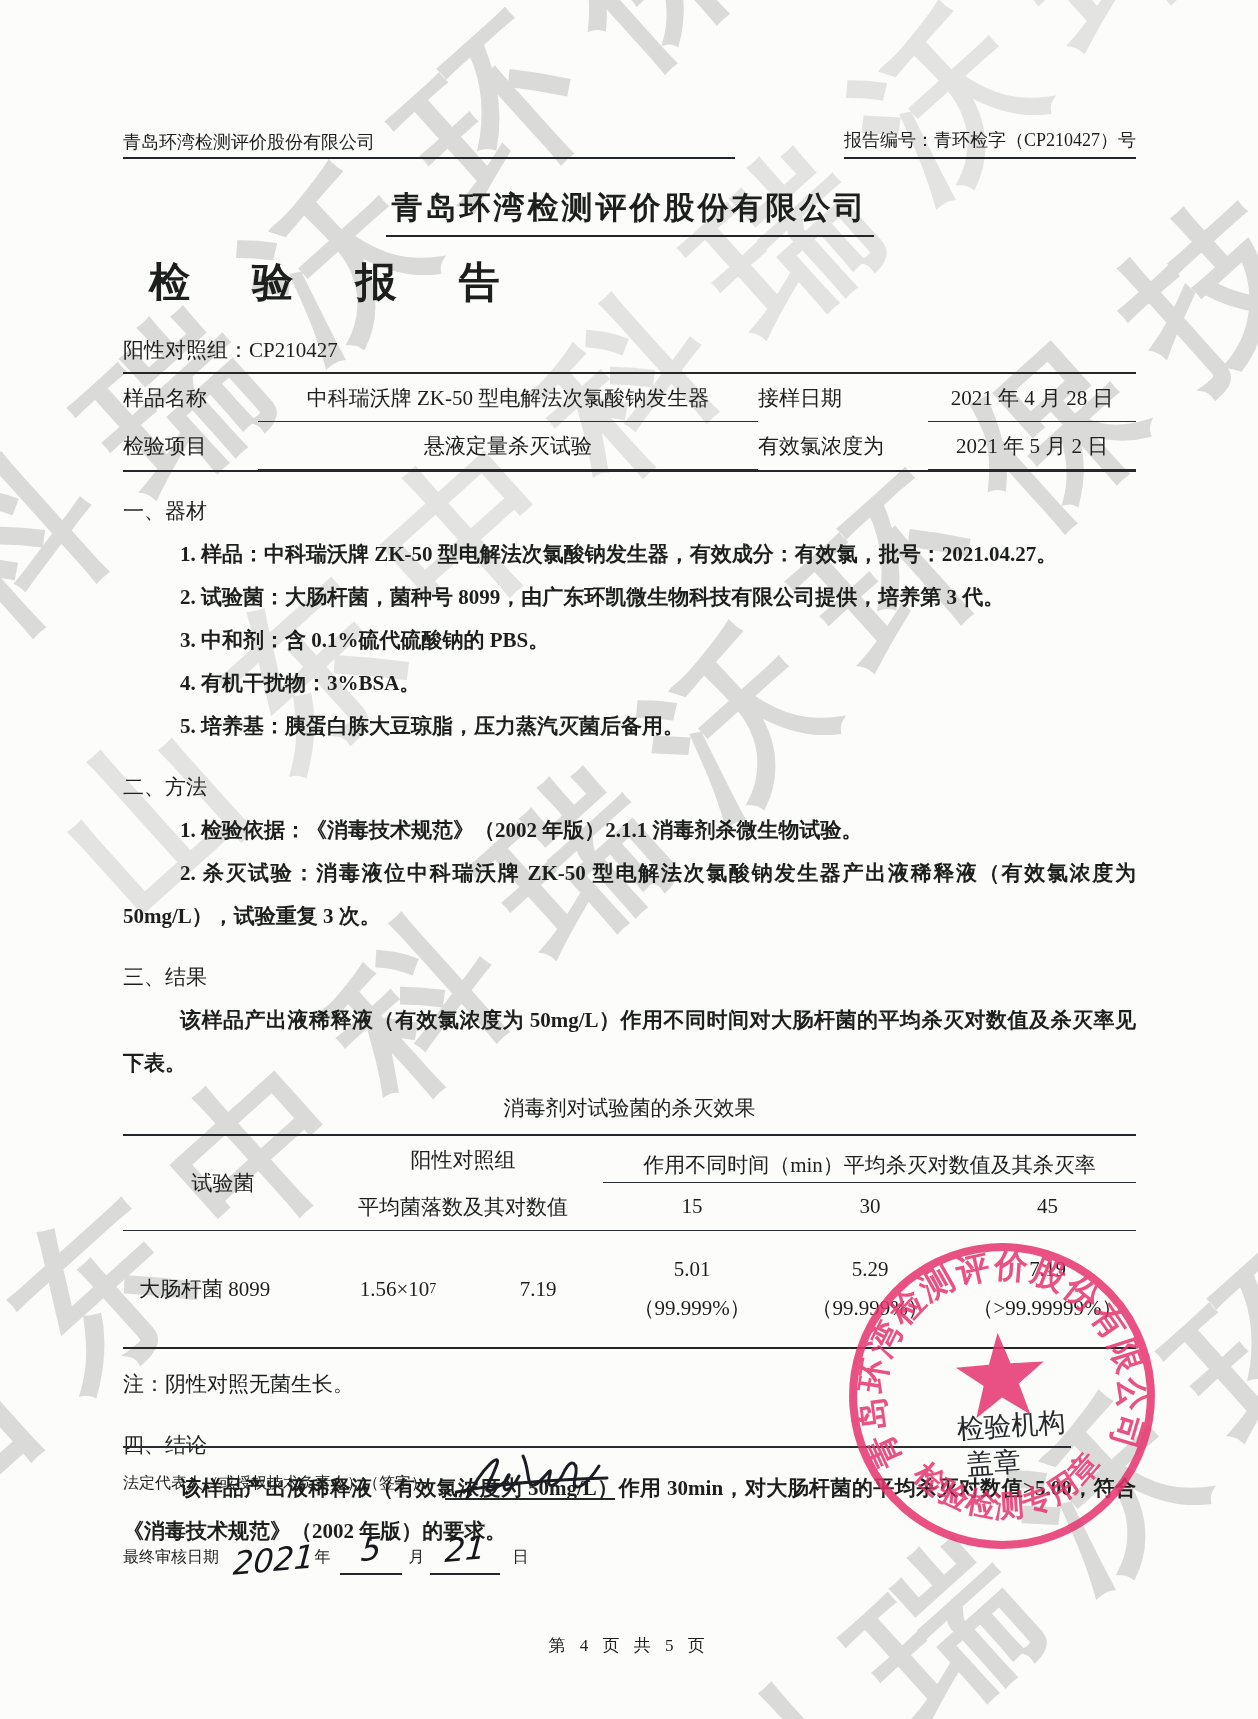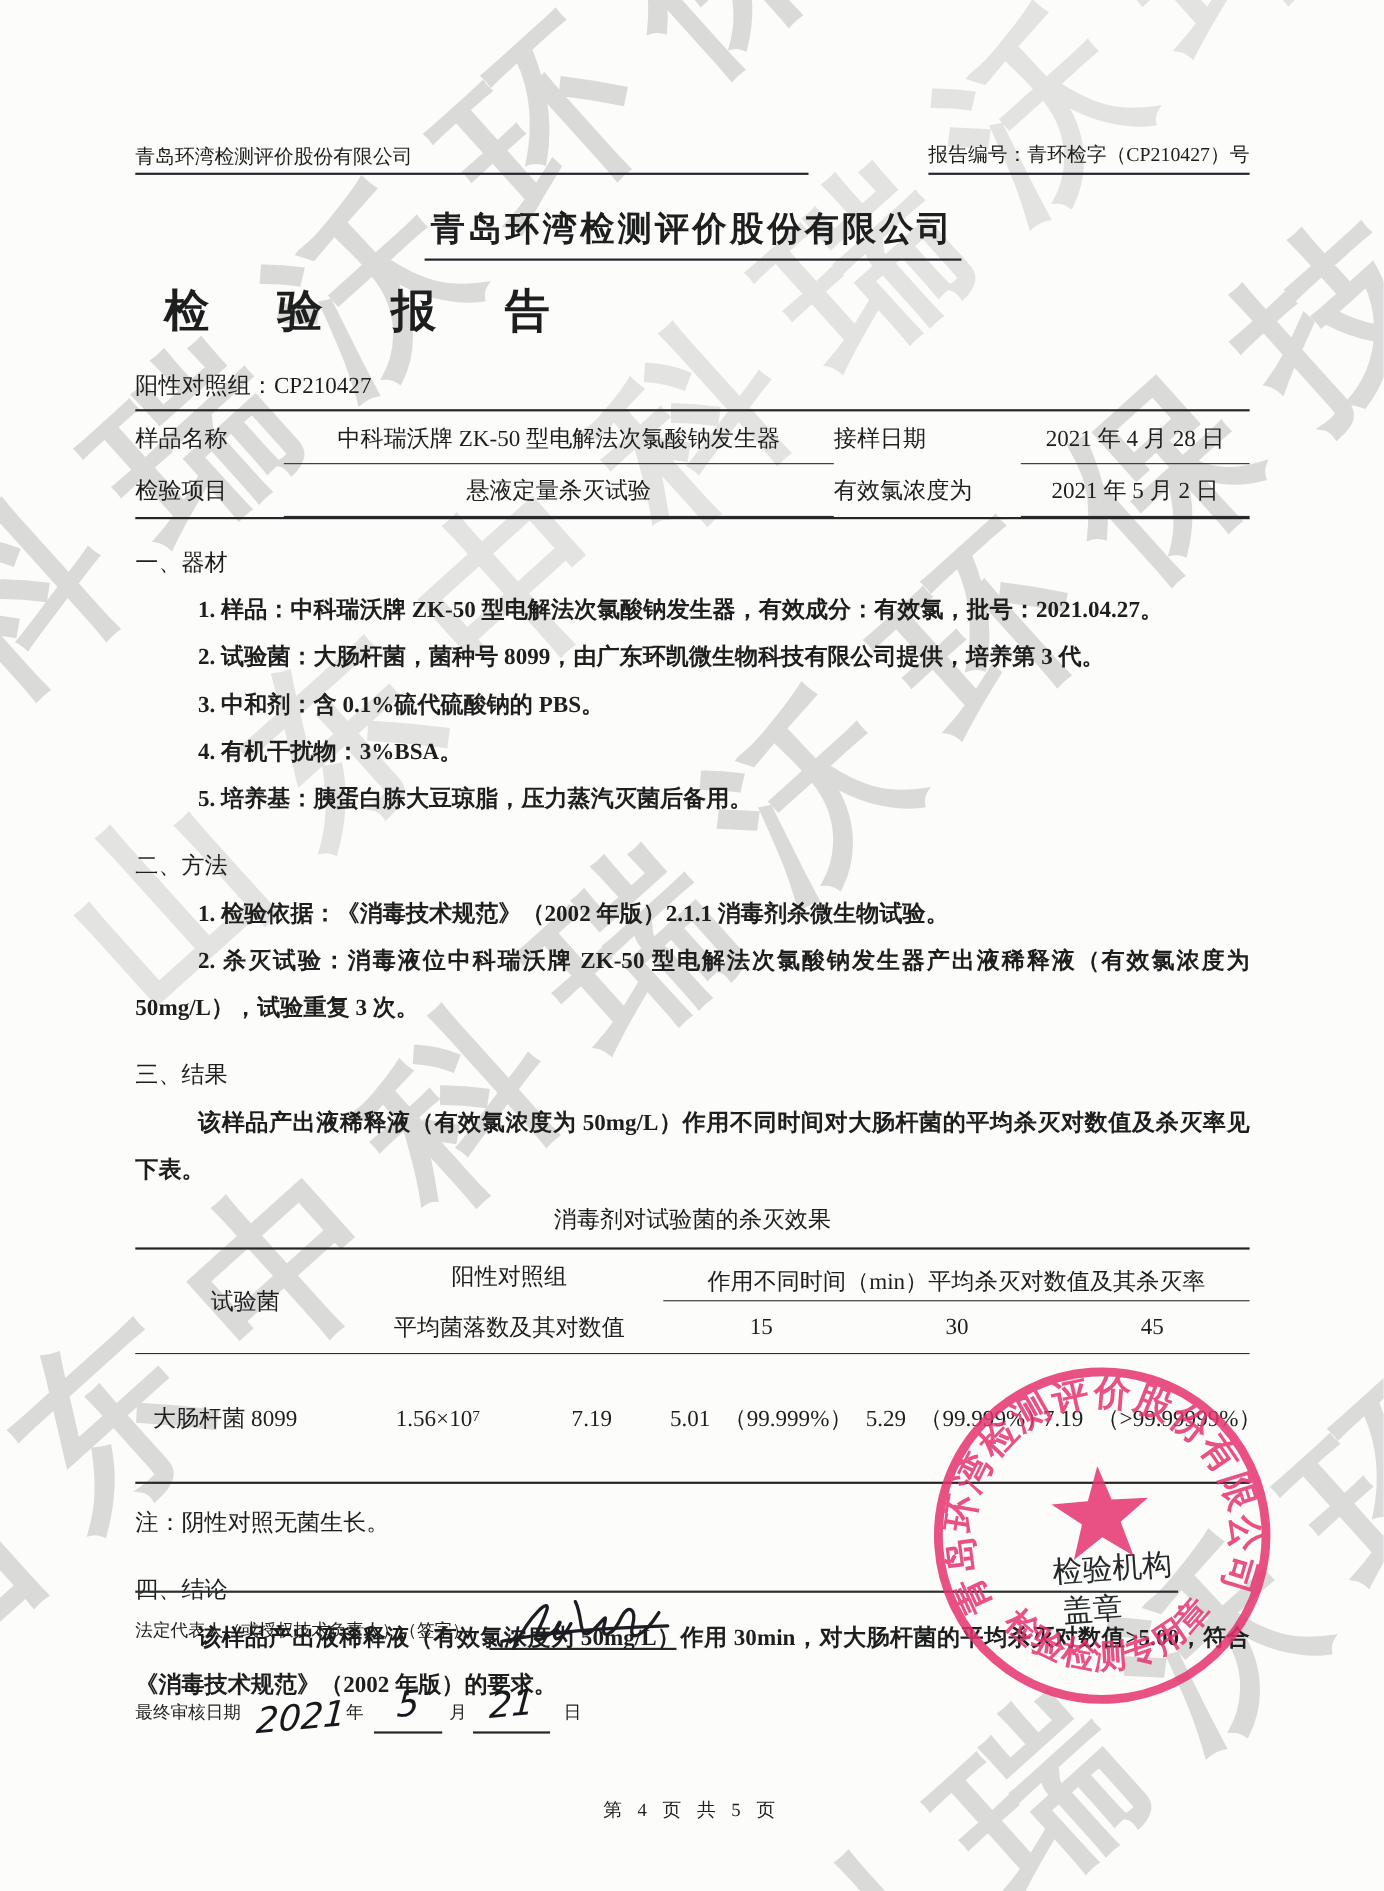--- a/index.html
+++ b/index.html
@@ -75,21 +75,21 @@
   .rt-head .c-pos > div{height:47px;display:flex;align-items:center;justify-content:center;}
   .rt-head .c-time{grid-column:3/6;grid-row:1;display:flex;align-items:center;justify-content:center;border-bottom:1.5px solid #2a2e31;margin-top:12px;}
   .rt-head .c-t{display:flex;align-items:center;justify-content:center;}
   .rt-body{
     display:grid;
     grid-template-columns:200px 150px 130px 178px 178px 177px;
     height:116px;
   }
   .rt-body .cell{display:flex;align-items:center;justify-content:center;}
   .rt-body .strain{justify-content:flex-start;padding-left:16px;}
-  .rt-body .kill{justify-content:center;gap:12px;}
+  .rt-body .kill{flex-direction:column;justify-content:center;gap:12px;}
   sup{font-size:14px;vertical-align:super;line-height:0;}
   .note-line{margin-top:14px;line-height:43px;}
   
   .bottom-block{position:absolute;left:123px;width:1013px;top:1446px;z-index:1;}
   .sep-line{width:948px;border-top:2px solid #2a2e31;}
   .sig-row{margin-top:16px;display:flex;align-items:flex-end;line-height:34px;}
   .sig-line{display:inline-block;width:170px;border-bottom:2px solid #23272a;margin-left:18px;position:relative;height:34px;}
   .sig-line svg{position:absolute;left:8px;bottom:-12px;}
   .date-row{margin-top:34px;display:flex;align-items:flex-end;line-height:36px;}
   .hw{

